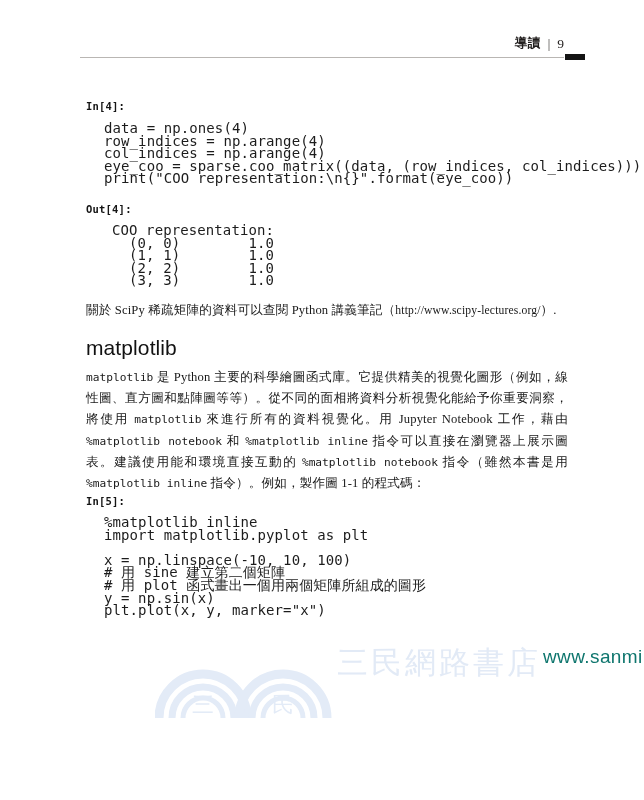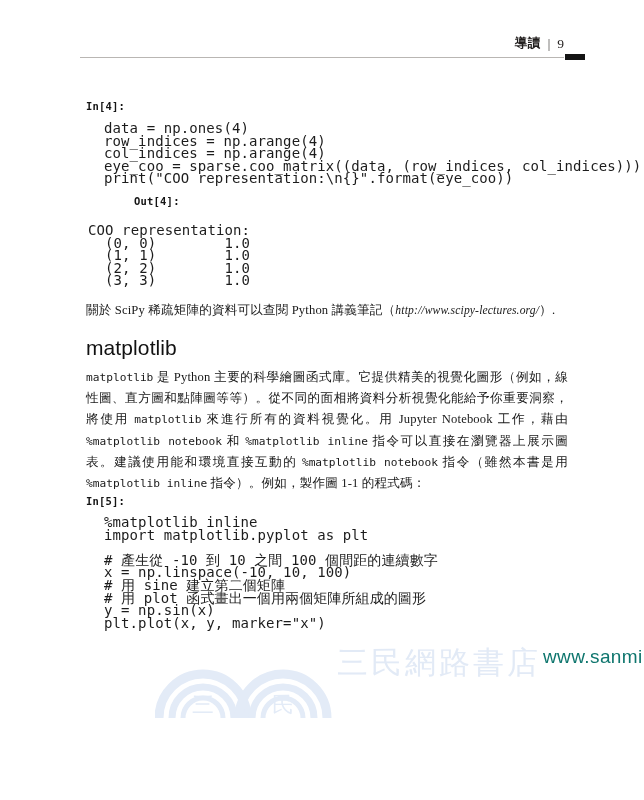--- a/index.html
+++ b/index.html
@@ -102,21 +102,20 @@
     text-align: justify;
     letter-spacing: 0.15px;
   }
   .para .mono {
     font-family: "DejaVu Sans Mono", "Liberation Mono", monospace;
     font-size: 11.2px;
     letter-spacing: 0;
   }
   .para .url {
     font-family: "Liberation Serif", serif;
-    font-style: italic;
     font-size: 11.6px;
   }
 
   h2.section-title {
     margin: 0;
     font-family: "Liberation Sans", "DejaVu Sans", sans-serif;
     font-size: 21px;
     font-weight: 400;
     color: #111111;
     letter-spacing: 0.1px;
@@ -174,23 +173,23 @@
   <div class="head-tab"></div>
 
   <div class="block io-label" style="left:86px; top:100px;">In[4]:</div>
 
   <div class="block code" style="left:104px; top:122px;">data = np.ones(4)
 row_indices = np.arange(4)
 col_indices = np.arange(4)
 eye_coo = sparse.coo_matrix((data, (row_indices, col_indices)))
 print("COO representation:\n{}".format(eye_coo))</div>
 
-  <div class="block io-label" style="left:86px; top:195px;margin-left:48px;">Out[4]:</div>
-
-  <div class="block code" style="left:88px; top:224px;">COO representation:
+  <div class="block io-label" style="left:86px; top:203px;">Out[4]:</div>
+
+  <div class="block code" style="left:112px; top:224px;">COO representation:
   (0, 0)	1.0
   (1, 1)	1.0
   (2, 2)	1.0
   (3, 3)	1.0</div>
 
   <div class="block para" style="left:86px; top:300px; width:480px;">
     <span>關於 SciPy 稀疏矩陣的資料可以查閱 Python 講義筆記（</span><span class="url">http://www.scipy-lectures.org/</span><span>）.</span>
   </div>
 
   <h2 class="section-title block" style="left:86px; top:336px;">matplotlib</h2>
@@ -198,21 +197,20 @@
   <div class="block para" style="left:86px; top:367px; width:482px;">
     <span class="mono">matplotlib</span><span> 是 Python 主要的科學繪圖函式庫。它提供精美的視覺化圖形（例如，線性圖、直方圖和點陣圖等等）。從不同的面相將資料分析視覺化能給予你重要洞察，將使用 </span><span class="mono">matplotlib</span><span> 來進行所有的資料視覺化。用 Jupyter Notebook 工作，藉由 </span><span class="mono">%matplotlib notebook</span><span> 和 </span><span class="mono">%matplotlib inline</span><span> 指令可以直接在瀏覽器上展示圖表。建議使用能和環境直接互動的 </span><span class="mono">%matplotlib notebook</span><span> 指令（雖然本書是用 </span><span class="mono">%matplotlib inline</span><span> 指令）。例如，製作圖 1-1 的程式碼：</span>
   </div>
 
   <div class="block io-label" style="left:86px; top:495px;">In[5]:</div>
 
   <div class="block" style="left:104px; top:516px;">
     <div class="code">%matplotlib inline</div>
     <div class="code">import matplotlib.pyplot as plt</div>
     <div class="code">&nbsp;</div>
-    <div class="code cmt"># 產生從 -10 到 10 之間 100 個間距的連續數字</div>
     <div class="code">x = np.linspace(-10, 10, 100)</div>
     <div class="code cmt"># 用 sine 建立第二個矩陣</div>
     <div class="code cmt"># 用 plot 函式畫出一個用兩個矩陣所組成的圖形</div>
     <div class="code">y = np.sin(x)</div>
     <div class="code">plt.plot(x, y, marker="x")</div>
   </div>
 
   <div class="watermark">
     <svg class="wm-logo" width="180" height="80" viewBox="0 0 180 80">
       <g fill="none" stroke="#e3ebf7">

